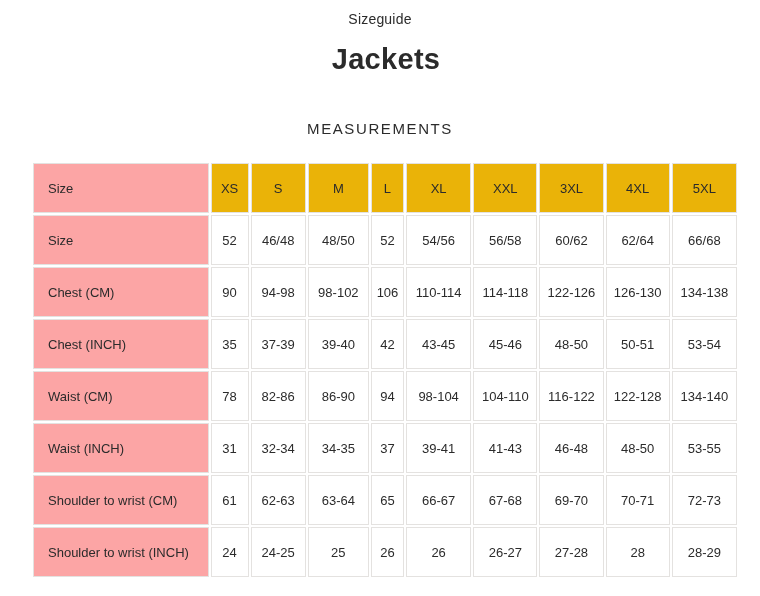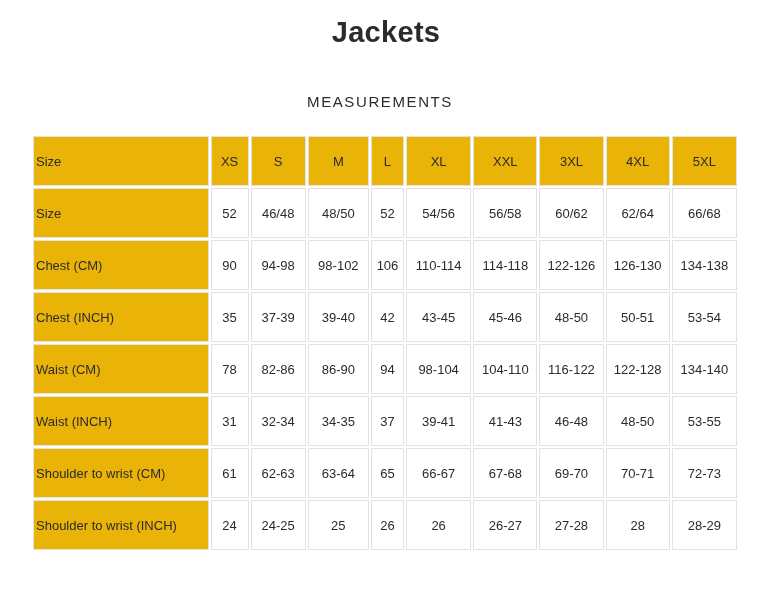--- a/index.html
+++ b/index.html
@@ -55,35 +55,36 @@
     border: 1px solid #e4e2e0;
     font-weight: 400;
     text-align: center;
     vertical-align: middle;
     white-space: nowrap;
     overflow: hidden;
     padding: 0 2px;
     color: #2b2b2b;
   }
   table.sizeguide .label-cell {
-    background: #eab308;
+    background: #fca5a5;
     text-align: left;
-    padding-left: 2px;
+    padding-left: 14px;
   }
   table.sizeguide thead th {
     background: #eab308;
   }
   table.sizeguide tbody td {
     background: #ffffff;
   }
 </style>
 </head>
 <body>
 
 <div class="page">
+  <div class="eyebrow">Sizeguide</div>
   <h1 class="title" style="margin:16px 0 0 12px;">Jackets</h1>
   <div class="section-heading">MEASUREMENTS</div>
 
   <table class="sizeguide">
     <colgroup>
       <col style="width:175px">
       <col style="width:38px">
       <col style="width:55px">
       <col style="width:61px">
       <col style="width:33px">

